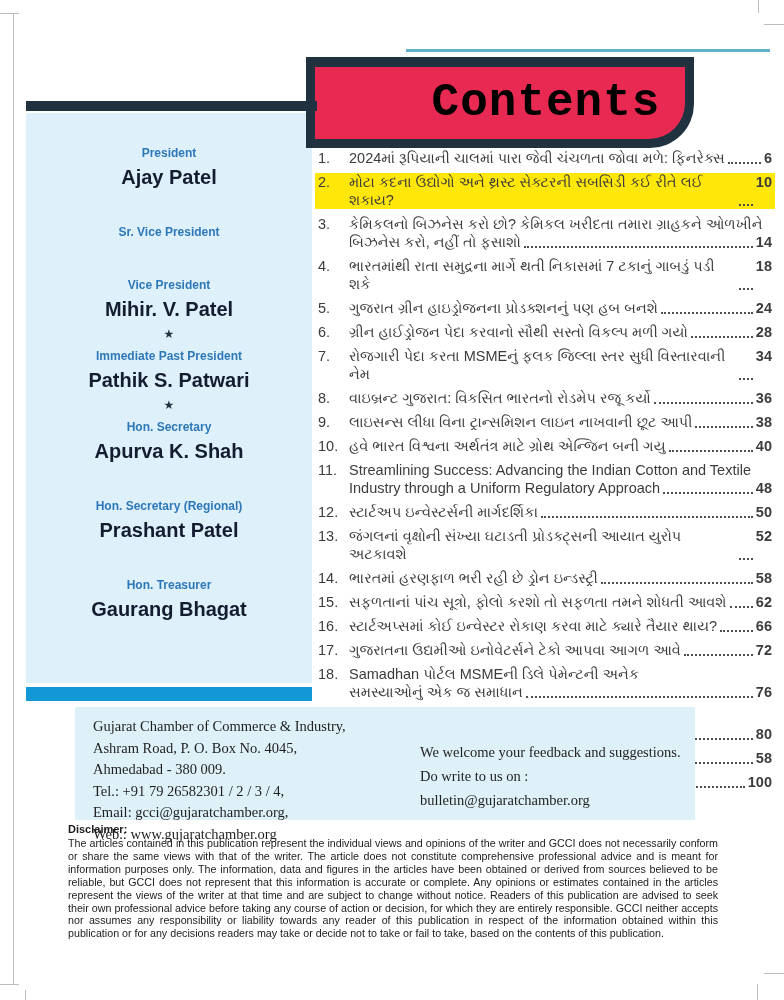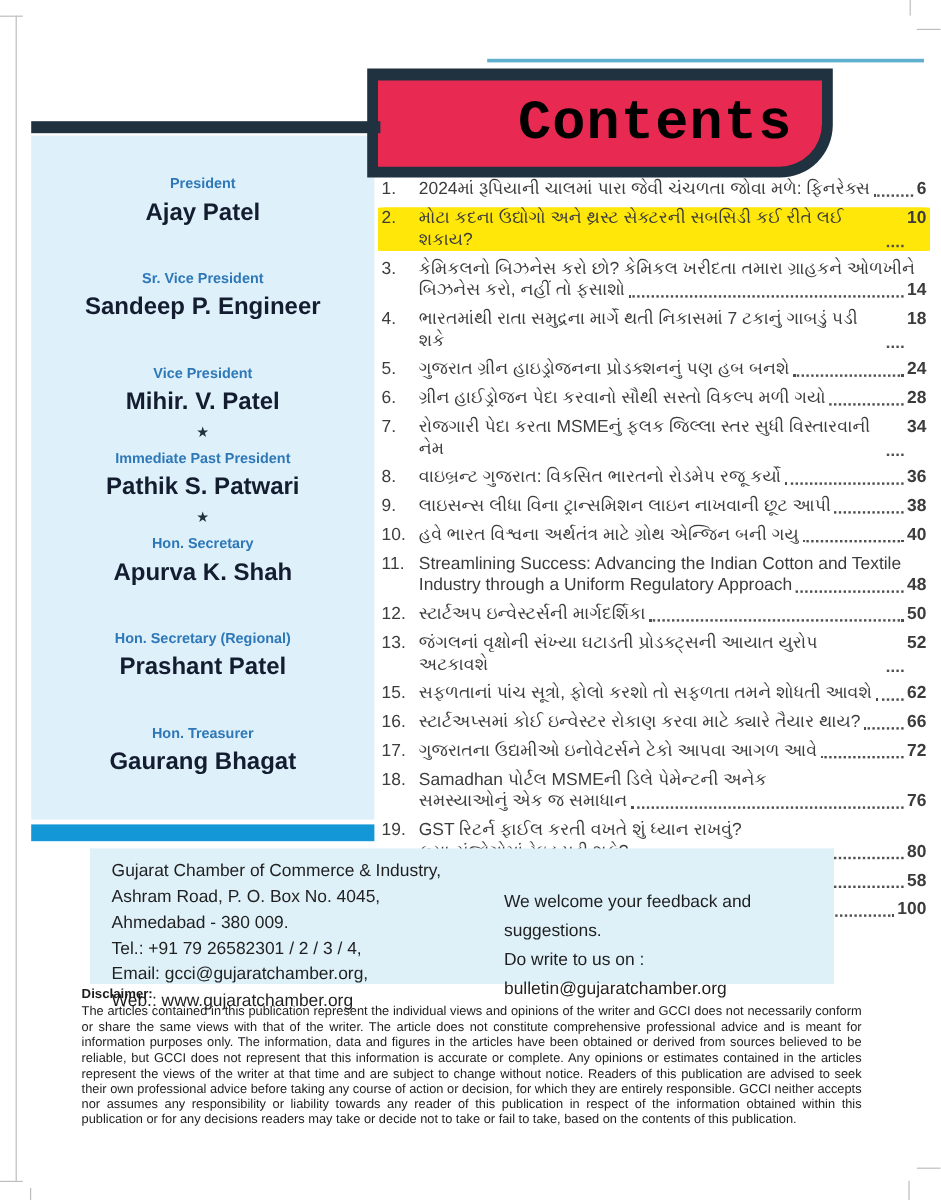--- a/index.html
+++ b/index.html
@@ -34,21 +34,21 @@
   .toc-item.hl{background:#ffe70a;box-shadow:-3px 0 0 #ffe70a,3px 0 0 #ffe70a;}
   .toc-num{width:31px;flex-shrink:0;}
   .toc-body{flex:1;min-width:0;}
   .toc-line{display:block;}
   .toc-lastline{display:flex;}
   .toc-text{flex-shrink:1;}
   .toc-leader{flex:1;min-width:14px;border-bottom:2.2px dotted #4f4f4f;margin:0 3px 3px 3px;}
   .toc-page{font-weight:600;}
   
   .footer-box{position:absolute;left:75px;top:707px;width:620px;height:113px;background:#def0f8;
-              font-size:14.5px;color:#1f1f1f;}
+              font-size:14.5px;color:#1f1f1f;font-family:Liberation Serif, serif;}
   .f-left{position:absolute;left:18px;top:9px;line-height:21.5px;}
   .f-right{position:absolute;left:345px;top:9px;line-height:24px;margin-top:24px;}
   
   .disclaimer{position:absolute;left:68px;top:823px;width:650px;color:#1c1c1c;}
   .disclaimer-heading{font-size:11px;font-weight:bold;line-height:13px;}
   .disclaimer-text{font-size:10.7px;line-height:12.9px;text-align:justify;margin-top:1px;}
 </style>
 </head>
 <body>
 
@@ -71,21 +71,20 @@
   </div>
   <div class="navy-strip"></div>
 
   <aside class="sidebar">
       <div class="officer">
         <div class="officer-title">President</div>
         <div class="officer-name">Ajay Patel</div>
       </div>
       <div class="officer">
         <div class="officer-title">Sr. Vice President</div>
-        <div class="officer-name">Sandeep P. Engineer</div>
       </div>
       <div class="officer">
         <div class="officer-title">Vice President</div>
         <div class="officer-name">Mihir. V. Patel</div>
       </div>
       <div class="star-divider">★</div>
       <div class="officer">
         <div class="officer-title">Immediate Past President</div>
         <div class="officer-name">Pathik S. Patwari</div>
       </div>
@@ -228,20 +227,30 @@
           </div>
         </div>
       </div>
       <div class="toc-item">
         <span class="toc-num">13.</span>
         <div class="toc-body">
           <div class="toc-lastline">
             <span class="toc-text">જંગલનાં વૃક્ષોની સંખ્યા ઘટાડતી પ્રોડક્ટ્સની આયાત યુરોપ અટકાવશે</span>
             <span class="toc-leader"></span>
             <span class="toc-page">52</span>
+          </div>
+        </div>
+      </div>
+      <div class="toc-item">
+        <span class="toc-num">14.</span>
+        <div class="toc-body">
+          <div class="toc-lastline">
+            <span class="toc-text">ભારતમાં હરણફાળ ભરી રહી છે ડ્રોન ઇન્ડસ્ટ્રી</span>
+            <span class="toc-leader"></span>
+            <span class="toc-page">58</span>
           </div>
         </div>
       </div>
       <div class="toc-item">
         <span class="toc-num">15.</span>
         <div class="toc-body">
           <div class="toc-lastline">
             <span class="toc-text">સફળતાનાં પાંચ સૂત્રો, ફોલો કરશો તો સફળતા તમને શોધતી આવશે</span>
             <span class="toc-leader"></span>
             <span class="toc-page">62</span>

